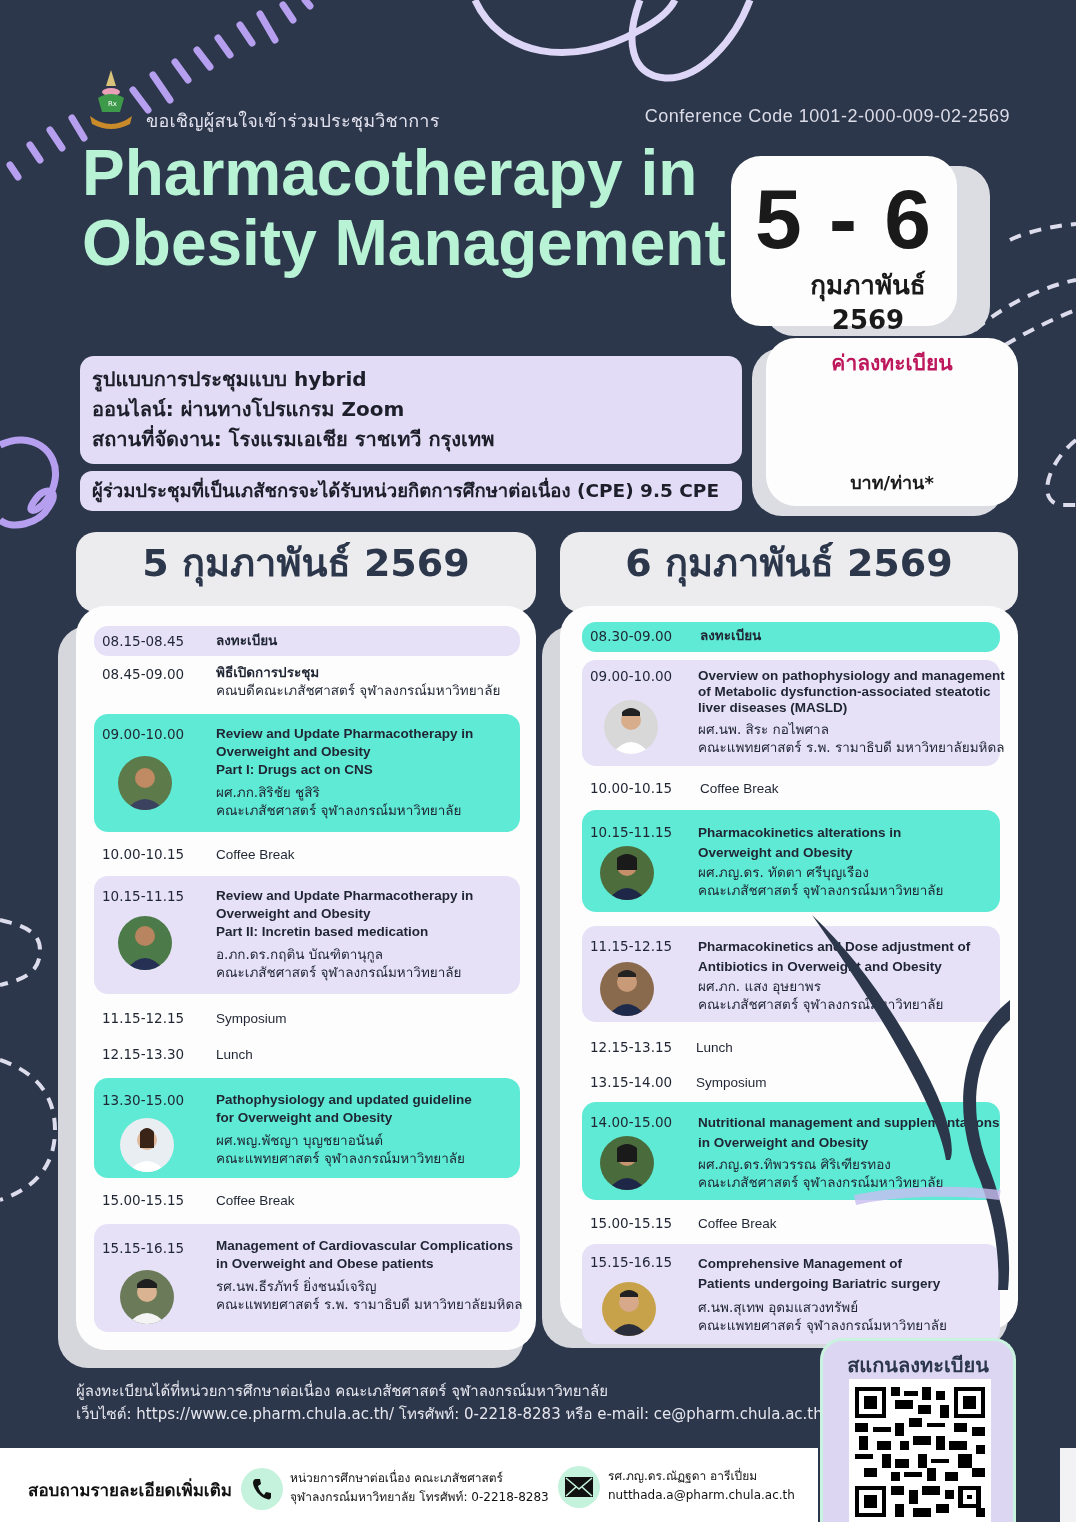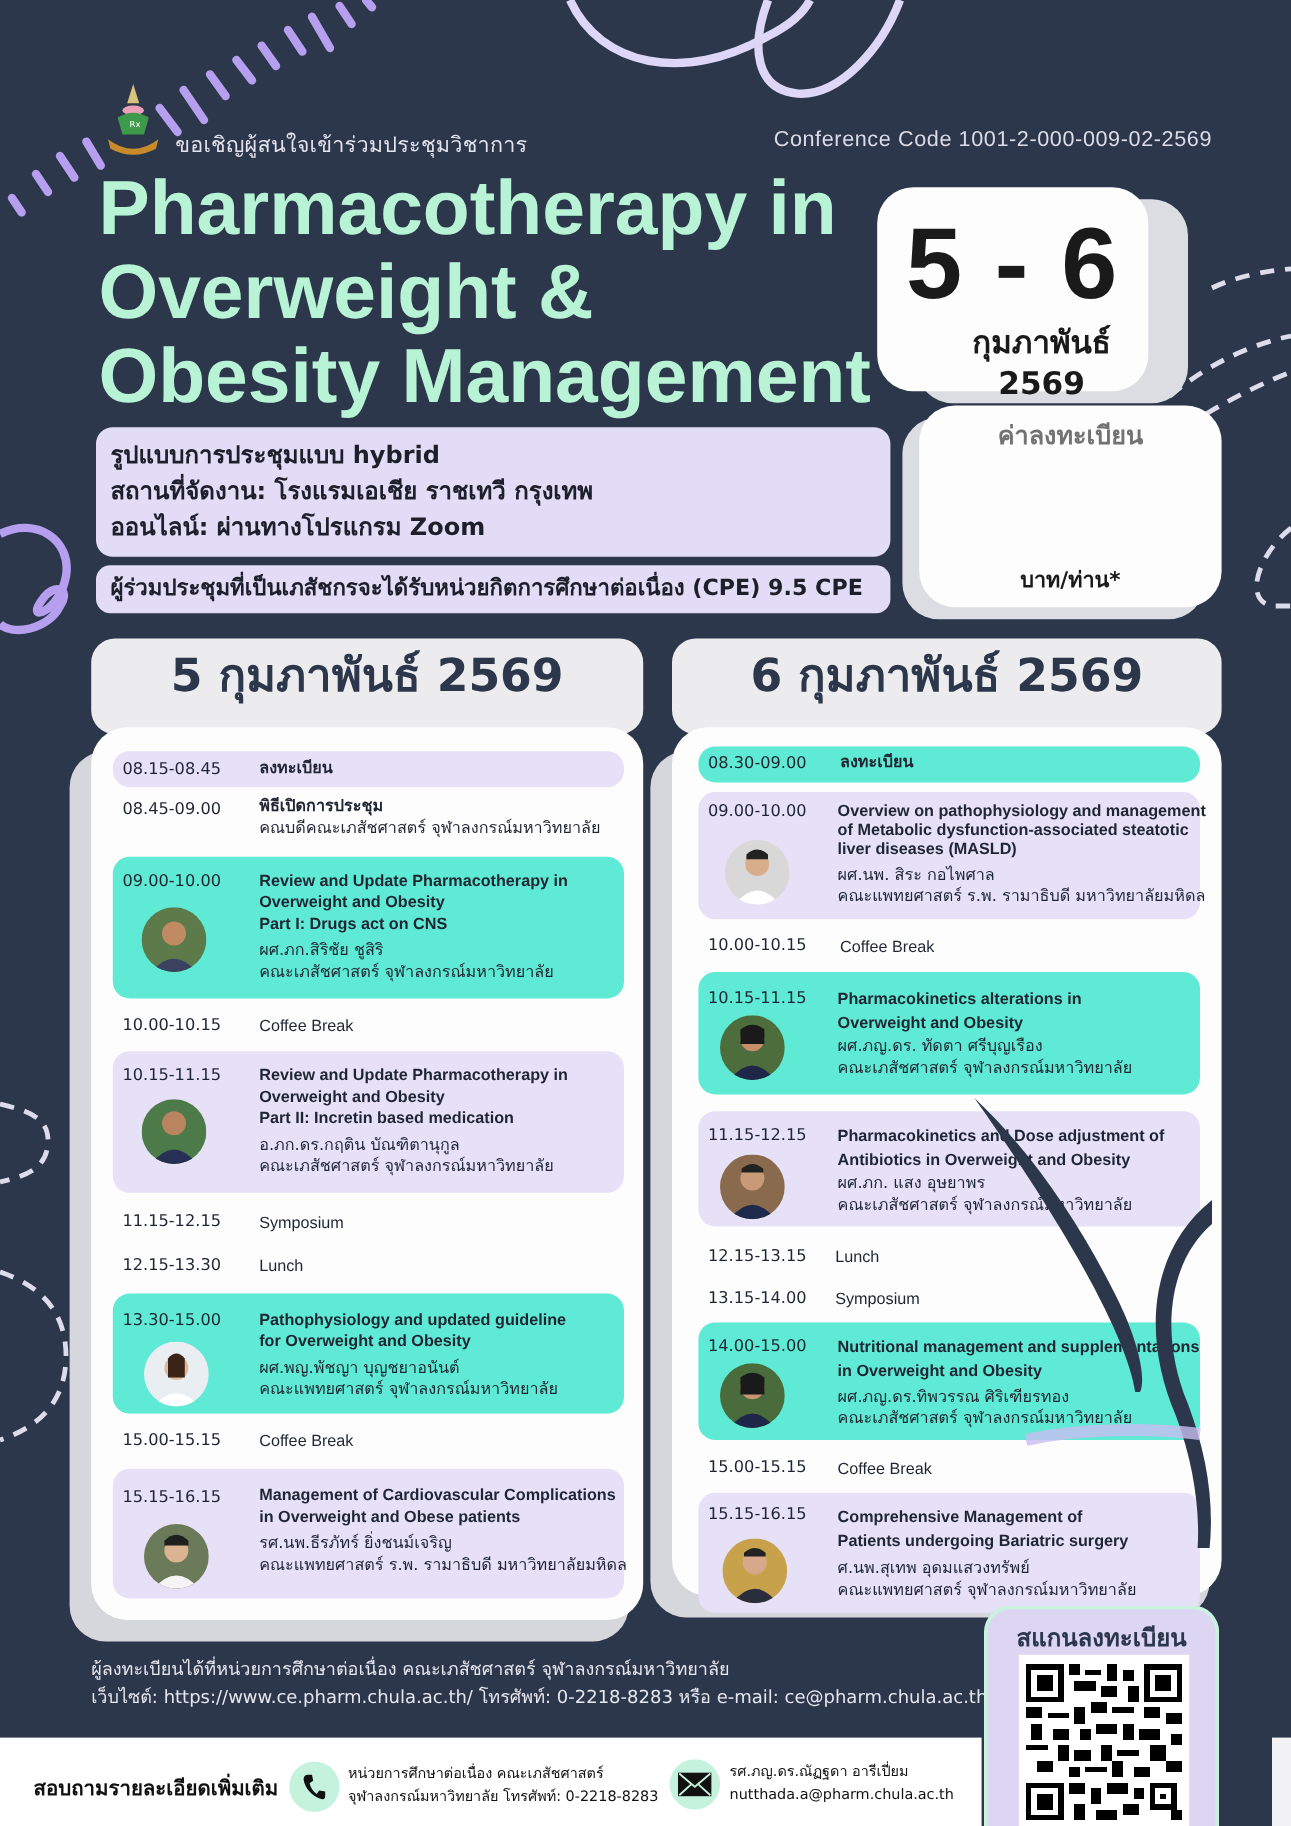--- a/index.html
+++ b/index.html
@@ -19,21 +19,21 @@
   .card-shadow { background: #dcdde3; border-radius: 30px; }
   .card { background: #fdfdfd; border-radius: 30px; }
 
   .date-card { left: 731px; top: 156px; width: 226px; height: 170px; }
   .date-shadow { left: 764px; top: 166px; width: 226px; height: 170px; }
   .date-big { width: 100%; text-align: center; top: 8px; font-family: "Liberation Sans", sans-serif; font-weight: bold; font-size: 84px; line-height: 110px; color: #1a1a1a; letter-spacing: 2px; }
   .date-month { width: 100%; text-align: center; top: 108px; font-weight: bold; font-size: 26px; color: #1a1a1a; padding-left: 48px; }
 
   .fee-card { left: 766px; top: 338px; width: 252px; height: 168px; }
   .fee-shadow { left: 752px; top: 348px; width: 252px; height: 168px; }
-  .fee-label { width: 100%; text-align: center; top: 8px; font-weight: bold; font-size: 21px; color: #737373; }
+  .fee-label { width: 100%; text-align: center; top: 8px; font-weight: bold; font-size: 21px; color: #be185d; }
   .fee-amount { width: 100%; text-align: center; top: 38px; font-family: "Liberation Sans", sans-serif; font-weight: bold; font-size: 74px; line-height: 90px; color: #1a1a1a; }
   .fee-unit { width: 100%; text-align: center; top: 130px; font-weight: bold; font-size: 18px; color: #1a1a1a; }
 
   .info-box { left: 80px; top: 356px; width: 662px; height: 108px; background: #e3dcf6; border-radius: 14px; padding: 8px 12px; }
   .info-line { font-weight: bold; font-size: 20px; line-height: 30px; color: #1d1f2b; white-space: nowrap; }
   .cpe-box { left: 80px; top: 471px; width: 662px; height: 40px; background: #e3dcf6; border-radius: 12px; padding: 6px 12px; }
   .cpe-line { font-weight: bold; font-size: 18.5px; line-height: 28px; color: #1d1f2b; white-space: nowrap; }
 
   .day-tab { top: 532px; height: 80px; background: #ececef; border-radius: 20px; text-align: center; font-weight: bold; font-size: 38px; line-height: 62px; color: #2c374b; }
   .tab1 { left: 76px; width: 460px; }
@@ -117,40 +117,39 @@
   <ellipse cx="25" cy="24" rx="9" ry="4" fill="#e9a0b8"></ellipse>
   <path d="M12 30 Q25 22 38 30 L34 44 L16 44 Z" fill="#3d9a4a"></path>
   <path d="M4 48 Q25 64 46 48 L44 56 Q25 66 6 56 Z" fill="#c98a2a"></path>
   <text x="22" y="38" font-size="7" fill="#fff">Rx</text>
 </svg>
 <div class="abs invite">ขอเชิญผู้สนใจเข้าร่วมประชุมวิชาการ</div>
 <div class="abs conf-code">Conference Code 1001-2-000-009-02-2569</div>
 
 <div class="abs title">
   <div>Pharmacotherapy in</div>
-  <div>Overweight &amp;</div>
   <div>Obesity Management</div>
 </div>
 
 <div class="abs card-shadow date-shadow"></div>
 <div class="abs card date-card">
   <div class="abs date-big">5 - 6</div>
   <div class="abs date-month">กุมภาพันธ์ 2569</div>
 </div>
 
 <div class="abs card-shadow fee-shadow"></div>
 <div class="abs card fee-card">
   <div class="abs fee-label">ค่าลงทะเบียน</div>
   <div class="abs fee-unit">บาท/ท่าน*</div>
 </div>
 
 <div class="abs info-box">
   <div class="info-line">รูปแบบการประชุมแบบ hybrid</div>
+  <div class="info-line">ออนไลน์: ผ่านทางโปรแกรม Zoom</div>
   <div class="info-line">สถานที่จัดงาน: โรงแรมเอเชีย ราชเทวี กรุงเทพ</div>
-  <div class="info-line">ออนไลน์: ผ่านทางโปรแกรม Zoom</div>
 </div>
 <div class="abs cpe-box">
   <div class="cpe-line">ผู้ร่วมประชุมที่เป็นเภสัชกรจะได้รับหน่วยกิตการศึกษาต่อเนื่อง (CPE) 9.5 CPE</div>
 </div>
 
 <div class="abs day-tab tab1">5 กุมภาพันธ์ 2569</div>
 <div class="abs day-tab tab2">6 กุมภาพันธ์ 2569</div>
 
 <div class="abs panel-shadow p1-shadow"></div>
 <div class="abs panel p1">

